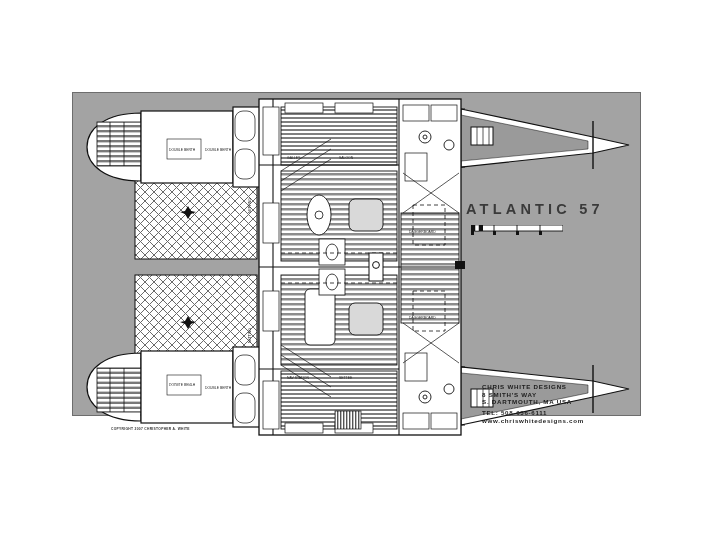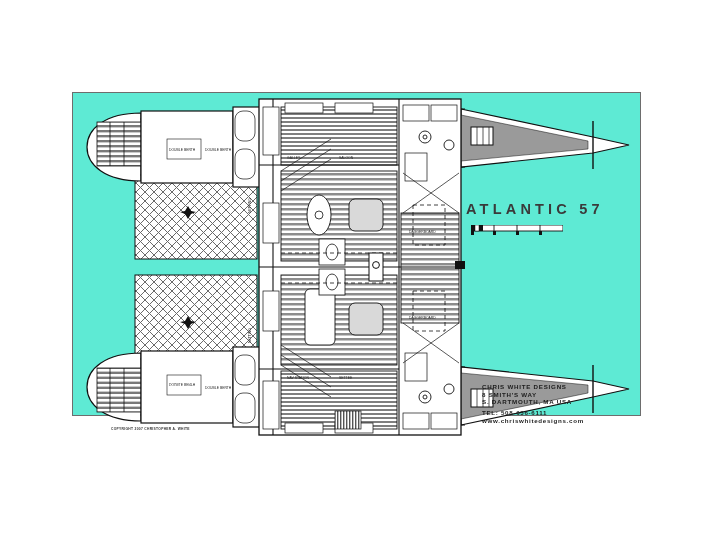--- a/index.html
+++ b/index.html
@@ -1,21 +1,21 @@
 <!DOCTYPE html>
 <html><head>
 <meta charset="utf-8">
 <title>Atlantic 57 Deck Plan</title>
 <style>
   html,body{margin:0;padding:0;background:#ffffff;}
   body{width:711px;height:533px;overflow:hidden;
        font-family:"Liberation Sans", sans-serif;color:#111;}
   #sheet{position:relative;width:711px;height:533px;background:#ffffff;}
   #border{position:absolute;left:72px;top:92px;width:569px;height:324px;
-          border:1.5px solid #6d6d6d;background:#5eead4;box-sizing:border-box;}
+          border:1.5px solid #6d6d6d;background:#a3a3a3;box-sizing:border-box;}
   #plan{position:absolute;left:0;top:0;width:569px;height:348px;}
   .tblock{position:absolute;font-weight:bold;letter-spacing:.6px;color:#1a1a1a;}
   #title{left:393px;top:108px;font-size:14.5px;letter-spacing:4.2px;
          color:#3a3a3a;white-space:nowrap;}
   #scalebar{position:absolute;left:398px;top:132px;width:92px;height:11px;}
   #company{position:absolute;left:409px;top:290px;font-size:6.2px;
            line-height:7.6px;font-weight:bold;letter-spacing:.75px;
            color:#1c1c1c;white-space:nowrap;}
   #contact{position:absolute;left:409px;top:316px;font-size:6.2px;
            line-height:7.6px;font-weight:bold;letter-spacing:.7px;

